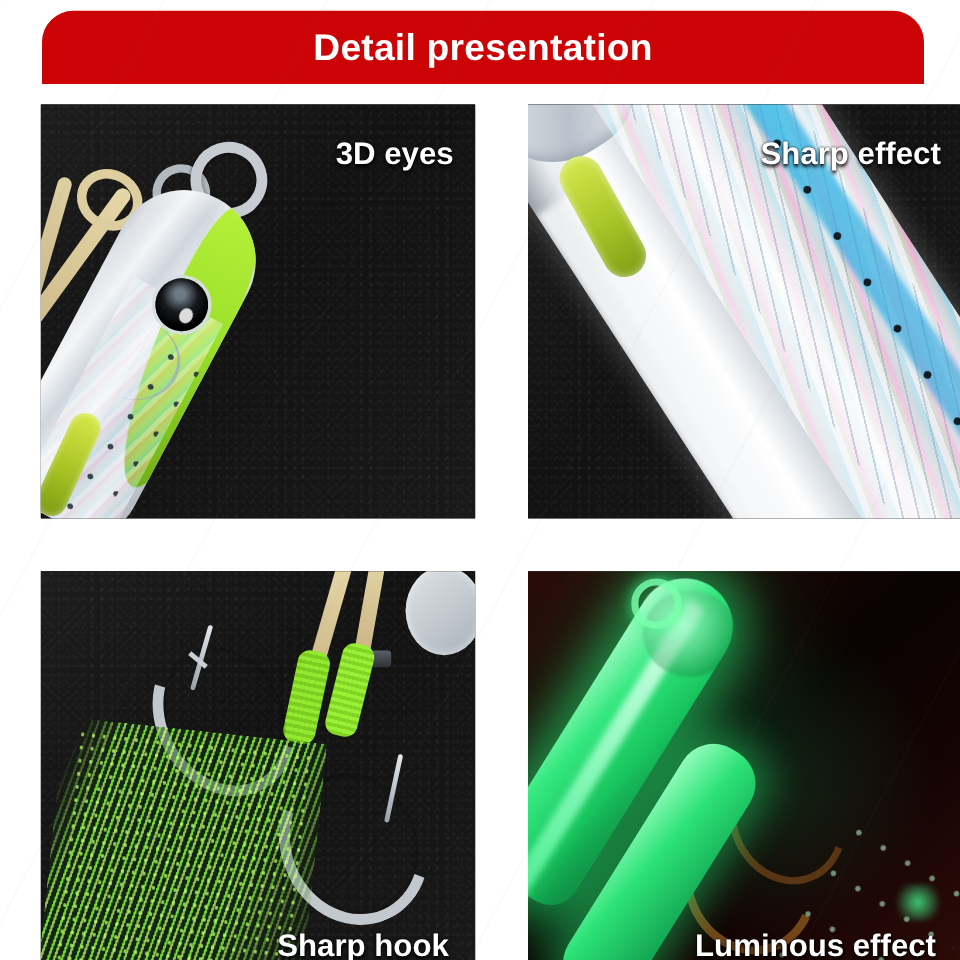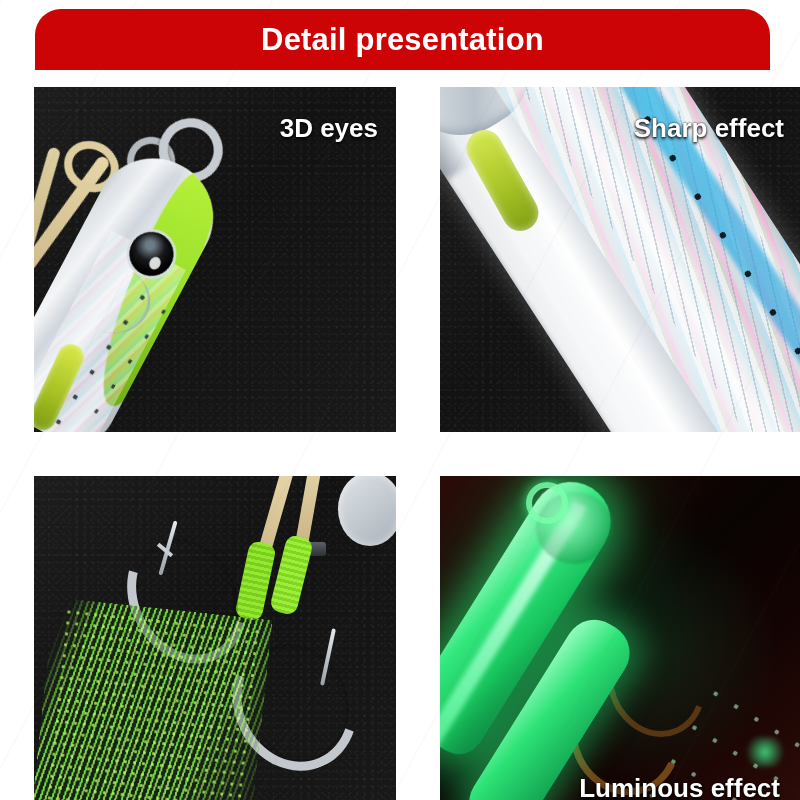--- a/index.html
+++ b/index.html
@@ -405,20 +405,21 @@
       <div class="crimp"></div>
       <div class="shankA"></div>
       <div class="shankB"></div>
       <div class="hookA"></div>
       <div class="pointA"></div>
       <div class="barbA"></div>
       <div class="hookB"></div>
       <div class="pointB"></div>
       <div class="skirt"></div>
       <div class="sparkle"></div>
+      <div class="caption cap-br">Sharp hook</div>
     </div>
 
     <div class="panel p4">
       <div class="bg"></div>
       <div class="bgglow"></div>
       <div class="hook2"></div>
       <div class="hook"></div>
       <div class="glow"></div>
       <div class="glow2"></div>
       <div class="coreline"></div>

